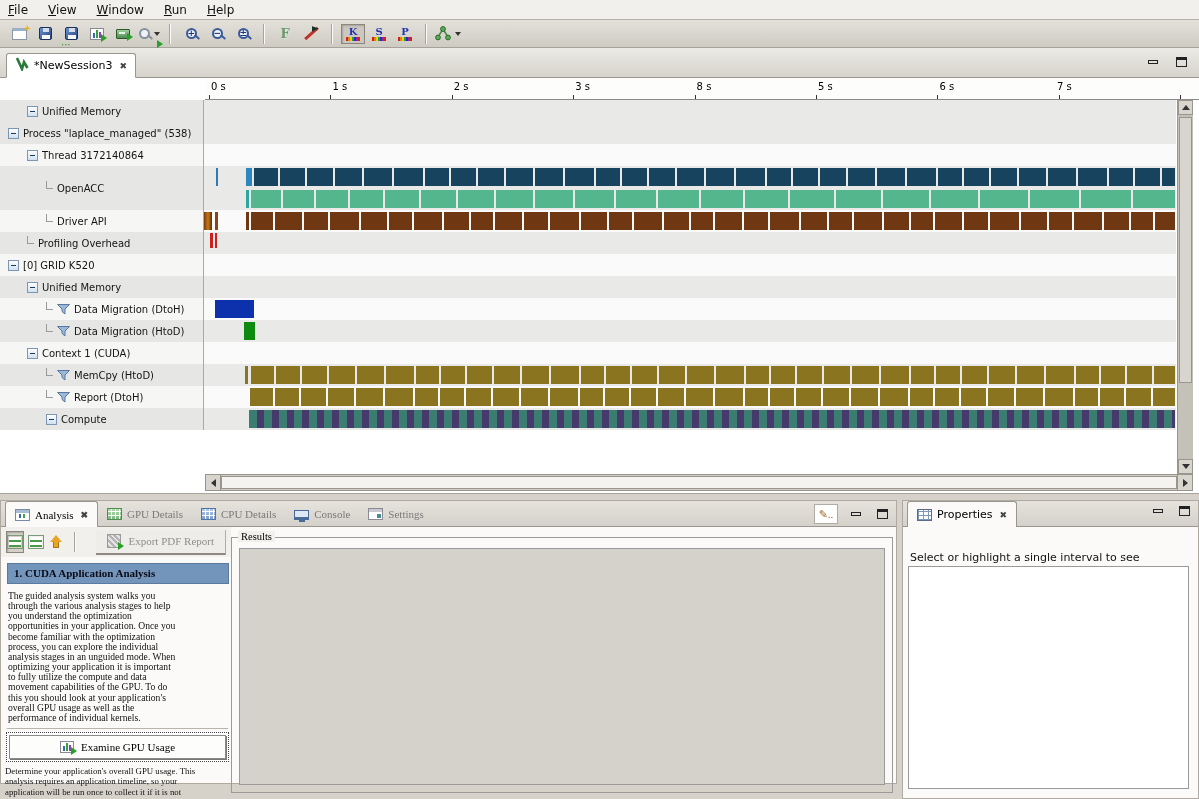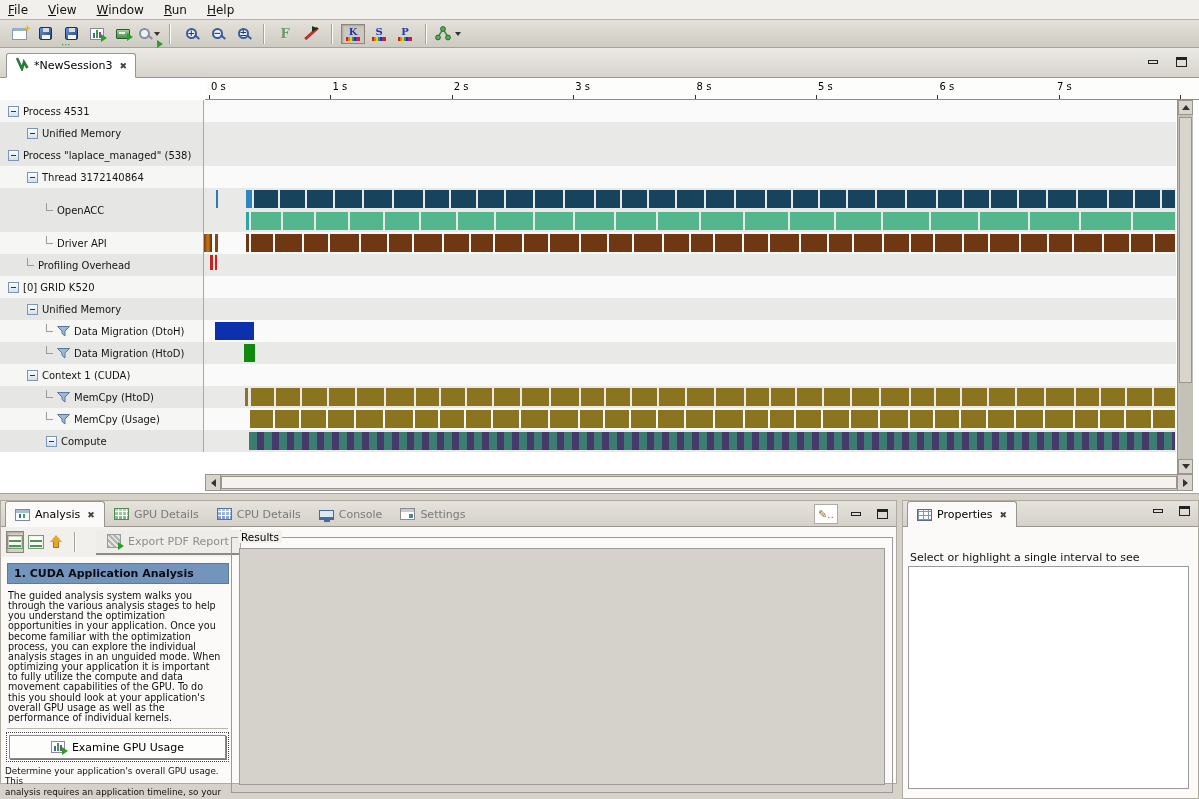--- a/index.html
+++ b/index.html
@@ -75,21 +75,21 @@
 .tri-down{width:0;height:0;border-left:4px solid transparent;border-right:4px solid transparent;border-top:5px solid #333;}
 .tri-left{width:0;height:0;border-top:4px solid transparent;border-bottom:4px solid transparent;border-right:5px solid #333;}
 .tri-right{width:0;height:0;border-top:4px solid transparent;border-bottom:4px solid transparent;border-left:5px solid #333;}
 .vthumb{position:absolute;left:1px;right:1px;top:17px;height:266px;background:#d8d5ce;border:1px solid #9a968e;}
 .hscroll{position:absolute;left:205px;top:426px;width:988px;height:17px;background:#cecbc3;border:1px solid #9a968e;display:flex;align-items:stretch;}
 .hbtn{width:15px;flex:none;background:#d8d5ce;border-right:1px solid #9a968e;display:flex;align-items:center;justify-content:center;}
 .hbtn.right{border-right:none;border-left:1px solid #9a968e;}
 .hthumb{flex:1;background:#f4f3f0;border:1px solid #9a968e;margin:1px 0;}
 
 
-.bp{position:absolute;left:0;top:500px;width:897px;height:284px;background:#fbfaf8;border:1px solid #aeaaa2;}
+.bp{position:absolute;left:0;top:500px;width:897px;height:284px;background:#fbfaf8;border:1px solid #aeaaa2;font-family:Liberation Serif, serif;}
 .pp{position:absolute;left:902px;top:500px;width:297px;height:299px;background:#fbfaf8;border:1px solid #aeaaa2;}
 .bptabs{position:relative;height:26px;background:linear-gradient(#e6e3dc,#d4d1ca);border-bottom:1px solid #9a968e;display:flex;align-items:flex-end;padding-left:4px;}
 .bptab{display:flex;align-items:center;gap:5px;padding:0 9px;height:24px;font-size:11px;color:#7a7a7a;}
 .bptab.active{background:#fbfaf8;border:1px solid #9a968e;border-bottom:none;border-radius:3px 3px 0 0;color:#000;margin-bottom:-1px;height:26px;}
 .trcluster{position:absolute;right:6px;top:3px;display:flex;gap:10px;align-items:center;}
 .raisedbtn{background:#fff;border:1px solid #b0aca4;width:24px;height:20px;display:flex;align-items:center;justify-content:center;font-size:11px;color:#a06a2a;}
 .ti{width:15px;height:12px;display:inline-block;position:relative;flex:none;}
 .tia{background:#fff;border:1px solid #7a8aa4;box-shadow:inset 0 3px 0 #a8bcd4;}
 .tia::after{content:"";position:absolute;left:3px;bottom:2px;width:2px;height:4px;background:#3a6aa0;box-shadow:4px 0 0 #48a048;}
 .tig{background-image:repeating-linear-gradient(90deg,transparent 0 3px,#fff 3px 4px),repeating-linear-gradient(0deg,transparent 0 3px,#fff 3px 4px),linear-gradient(#b0dcb0,#7cb87c);border:1px solid #548a54;}
@@ -251,27 +251,20 @@
         <span class="rlab" style="left: 613px;">5 s</span>
         <i class="rtick" style="left: 611px;"></i>
         <span class="rlab" style="left: 734.4px;">6 s</span>
         <i class="rtick" style="left: 732.4px;"></i>
         <span class="rlab" style="left: 852px; text-align: center;">7 s</span>
         <i class="rtick" style="left: 853.8px;"></i>
         <span class="rlab" style="left: 977.2px; margin-left: 24px;">8 s</span>
         <i class="rtick" style="left: 975.2px;"></i>
       </div>
     <div class="rows" id="rows">
-        <div class="trow" style="height: 22px;">
-          <div class="rlabel" style="background: rgb(246, 246, 244); padding-left: 8px;">
-            <span class="expander"></span>
-            <span>Process 4531</span>
-          </div>
-          <div class="rlane" style="height: 22px; background: rgb(250, 250, 250);"></div>
-        </div>
         <div class="trow" style="height: 22px;">
           <div class="rlabel" style="background: rgb(230, 230, 228); padding-left: 27px;">
             <span class="expander"></span>
             <span>Unified Memory</span>
           </div>
           <div class="rlane" style="height: 22px; background: rgb(233, 233, 231);"></div>
         </div>
         <div class="trow" style="height: 22px;">
           <div class="rlabel" style="background: rgb(230, 230, 228); padding-left: 8px;">
             <span class="expander"></span>
@@ -509,21 +502,21 @@
           </div>
         </div>
         <div class="trow" style="height: 22px;">
           <div class="rlabel" style="background: rgb(246, 246, 244); padding-left: 46px;">
             <span class="conn"></span>
             <span class="funnel">
               <svg width="13" height="11" viewBox="0 0 13 11">
                 <path d="M0.5 0.5 h12 l-4.5 4.5 v5 l-3 -2.5 v-2.5 z" fill="#9cb8d8" stroke="#5878a0"></path>
               </svg>
             </span>
-            <span>MemCpy (Usage)</span>
+            <span>Report (DtoH)</span>
           </div>
           <div class="rlane" style="height: 22px; background: rgb(250, 250, 250);">
             <div class="tbar" style="left: 46px; width: 23px; top: 2px; height: 18px; background: rgb(138, 116, 32);"></div>
             <div class="tbar" style="left: 71px; width: 24px; top: 2px; height: 18px; background: rgb(138, 116, 32);"></div>
             <div class="tbar" style="left: 97px; width: 25px; top: 2px; height: 18px; background: rgb(138, 116, 32);"></div>
             <div class="tbar" style="left: 124px; width: 26px; top: 2px; height: 18px; background: rgb(138, 116, 32);"></div>
             <div class="tbar" style="left: 152px; width: 27px; top: 2px; height: 18px; background: rgb(138, 116, 32);"></div>
             <div class="tbar" style="left: 181px; width: 28px; top: 2px; height: 18px; background: rgb(138, 116, 32);"></div>
             <div class="tbar" style="left: 211px; width: 23px; top: 2px; height: 18px; background: rgb(138, 116, 32);"></div>
             <div class="tbar" style="left: 236px; width: 24px; top: 2px; height: 18px; background: rgb(138, 116, 32);"></div>

